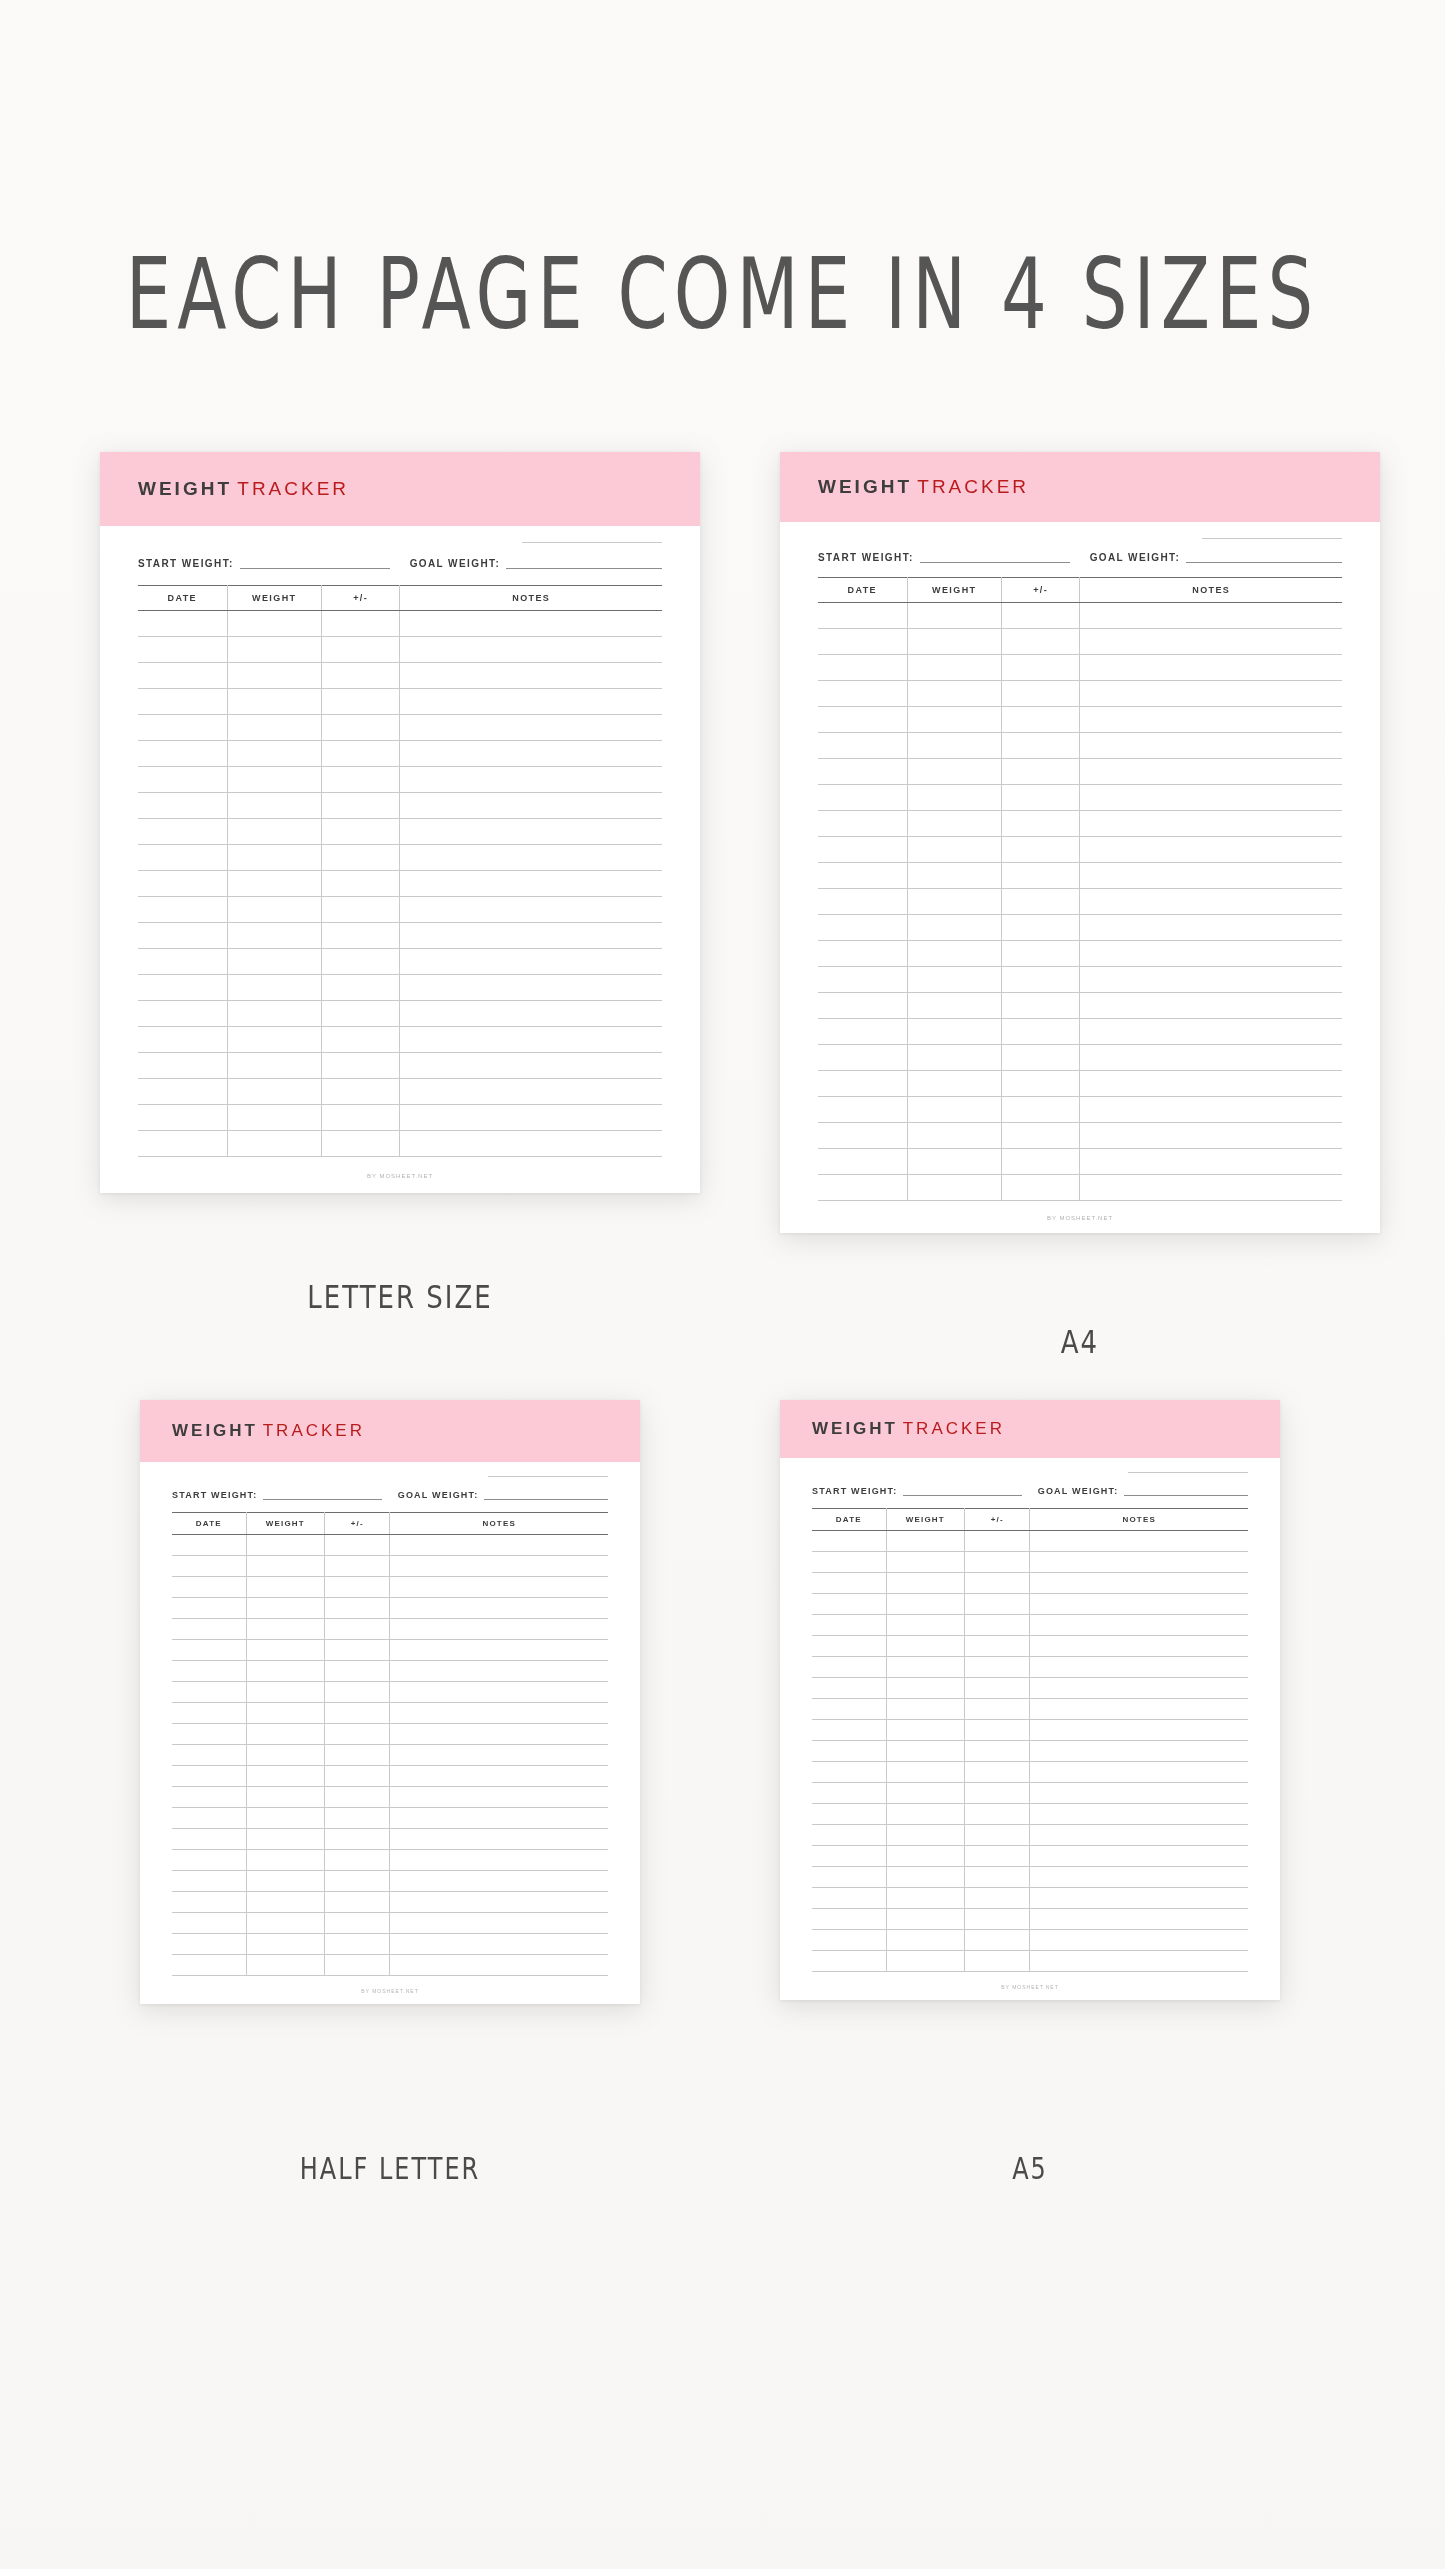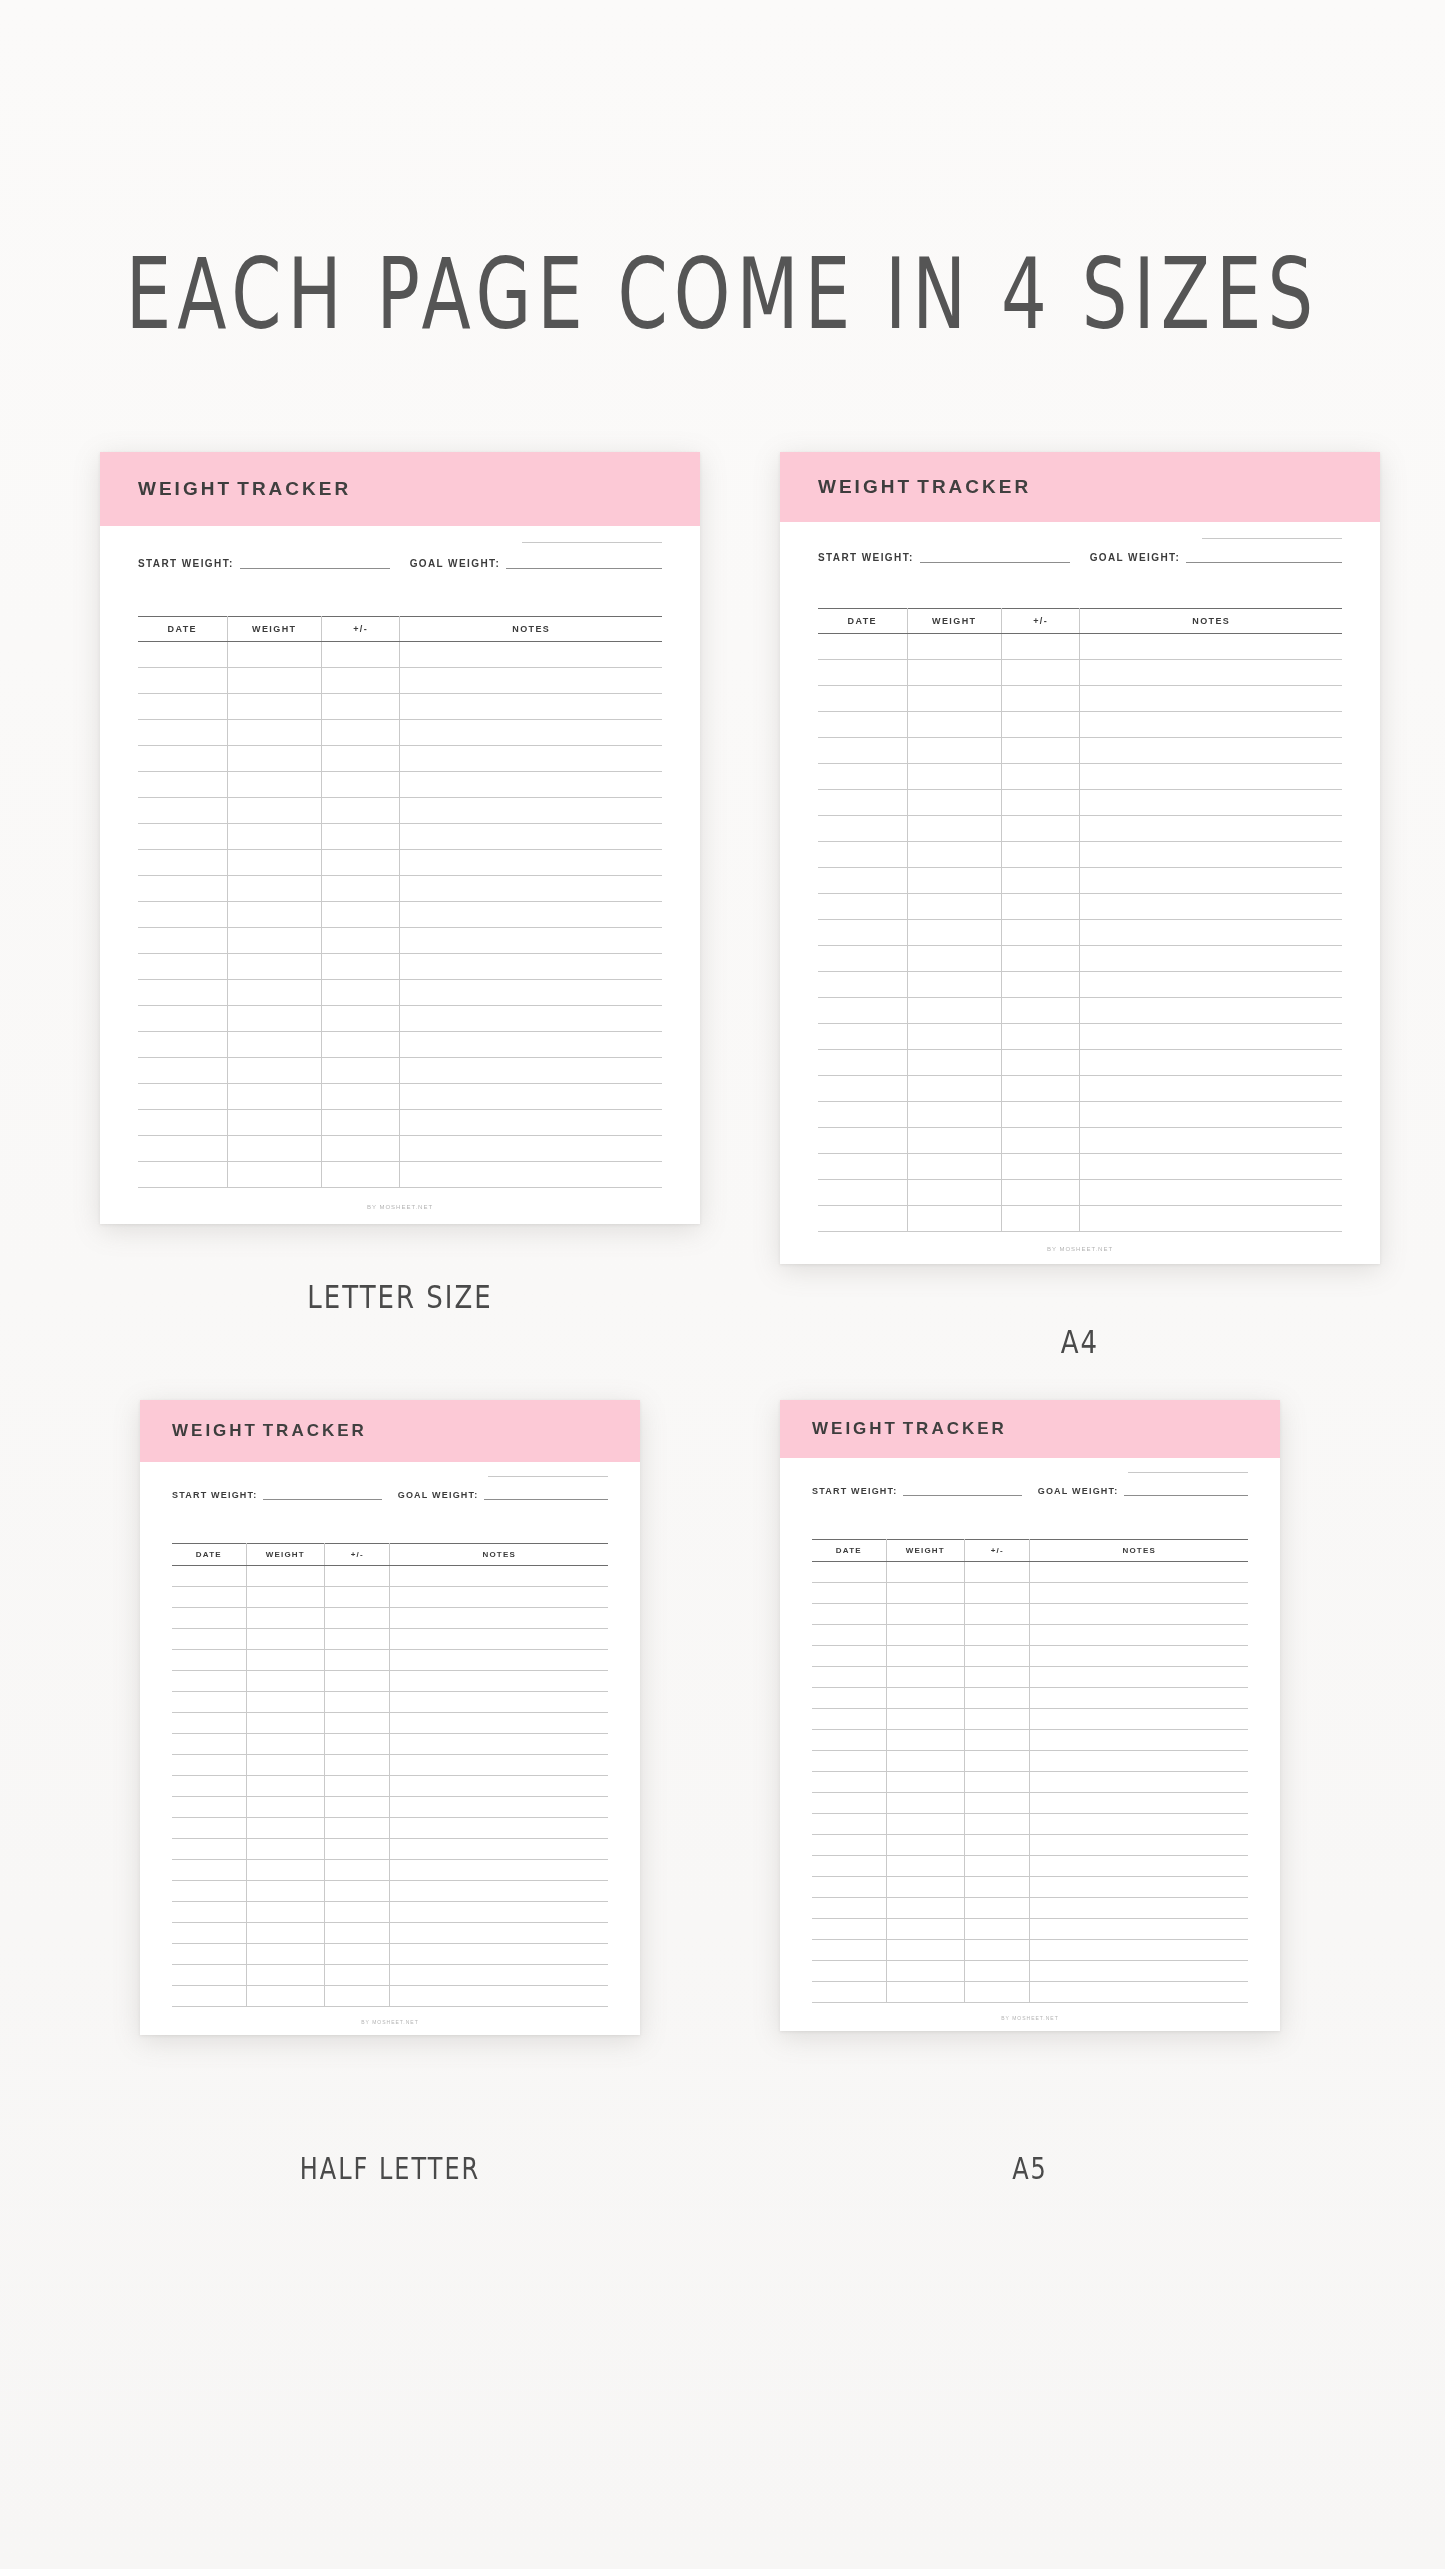--- a/index.html
+++ b/index.html
@@ -52,21 +52,21 @@
     width: 100%;
     display: flex;
     align-items: center;
   }
   .band .band-text {
     color: #3d3d3d;
     white-space: nowrap;
     font-family: "Liberation Sans", sans-serif;
   }
   .band .bold-part { font-weight: 700; letter-spacing: 3px; }
-  .band .light-part { font-weight: 700; letter-spacing: 3px; color: #404040; }
+  .band .light-part { font-weight: 400; letter-spacing: 3px; color: #b91c1c; }
 
   .body-area { position: relative; width: 100%; }
 
   .stub-line {
     position: absolute;
     background: #9a9a9a;
     height: 1px;
     opacity: .55;
   }
 
@@ -88,21 +88,20 @@
   .meta-rule {
     flex: 1;
     border-bottom: 1px solid #8d8d8d;
     margin-left: 6px;
   }
 
   table.tracker {
     width: 100%;
     border-collapse: collapse;
     table-layout: fixed;
-    margin-top: 31px;
   }
   table.tracker th {
     font-weight: 700;
     color: #3b3b3b;
     text-align: center;
     border-bottom: 1px solid #6d6d6d;
     border-top: 1px solid #6d6d6d;
     font-family: "Liberation Sans", sans-serif;
   }
   table.tracker td {

